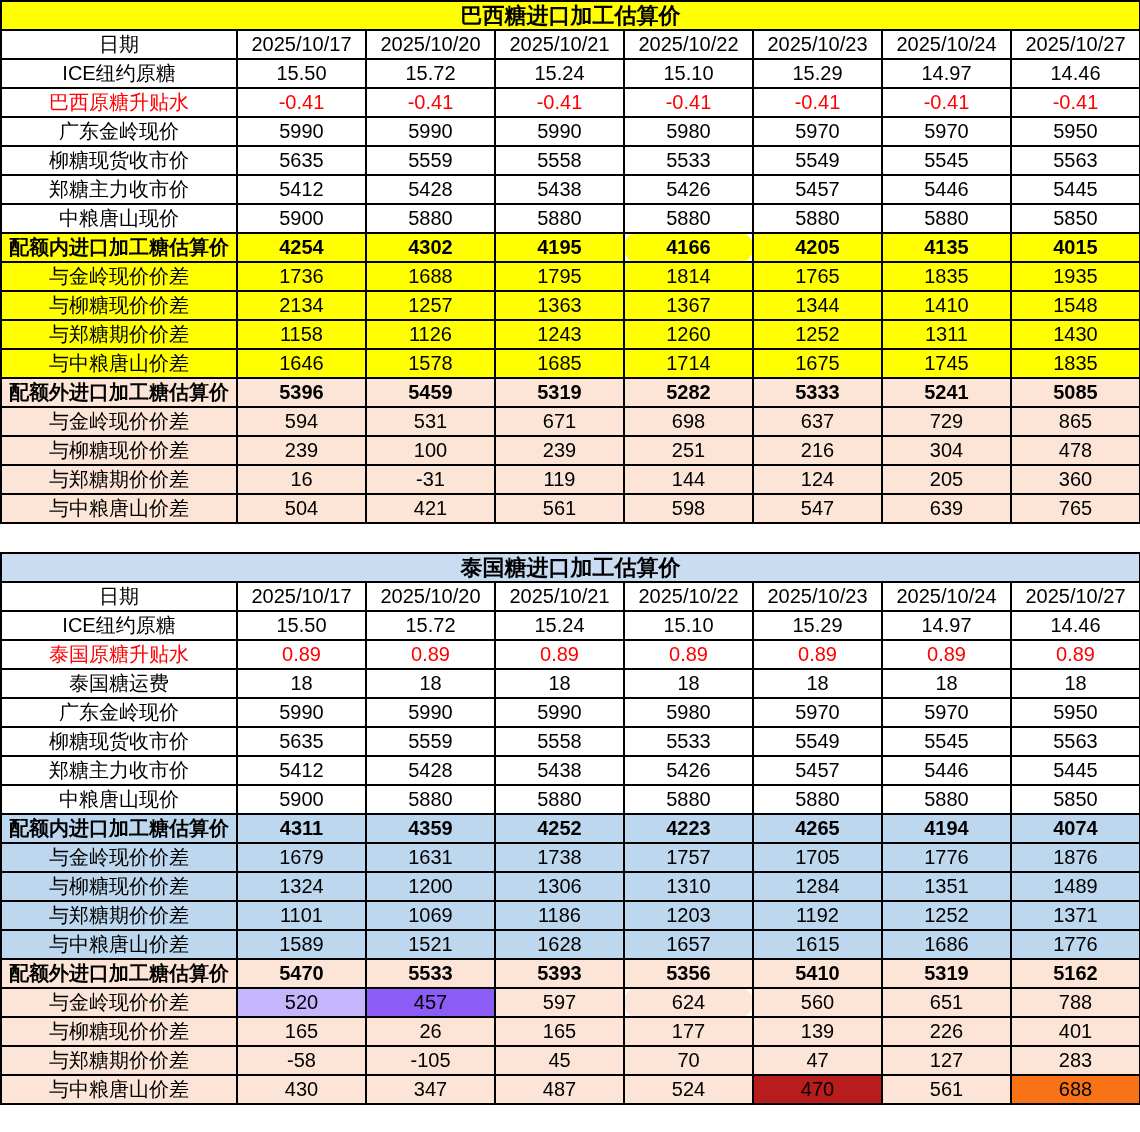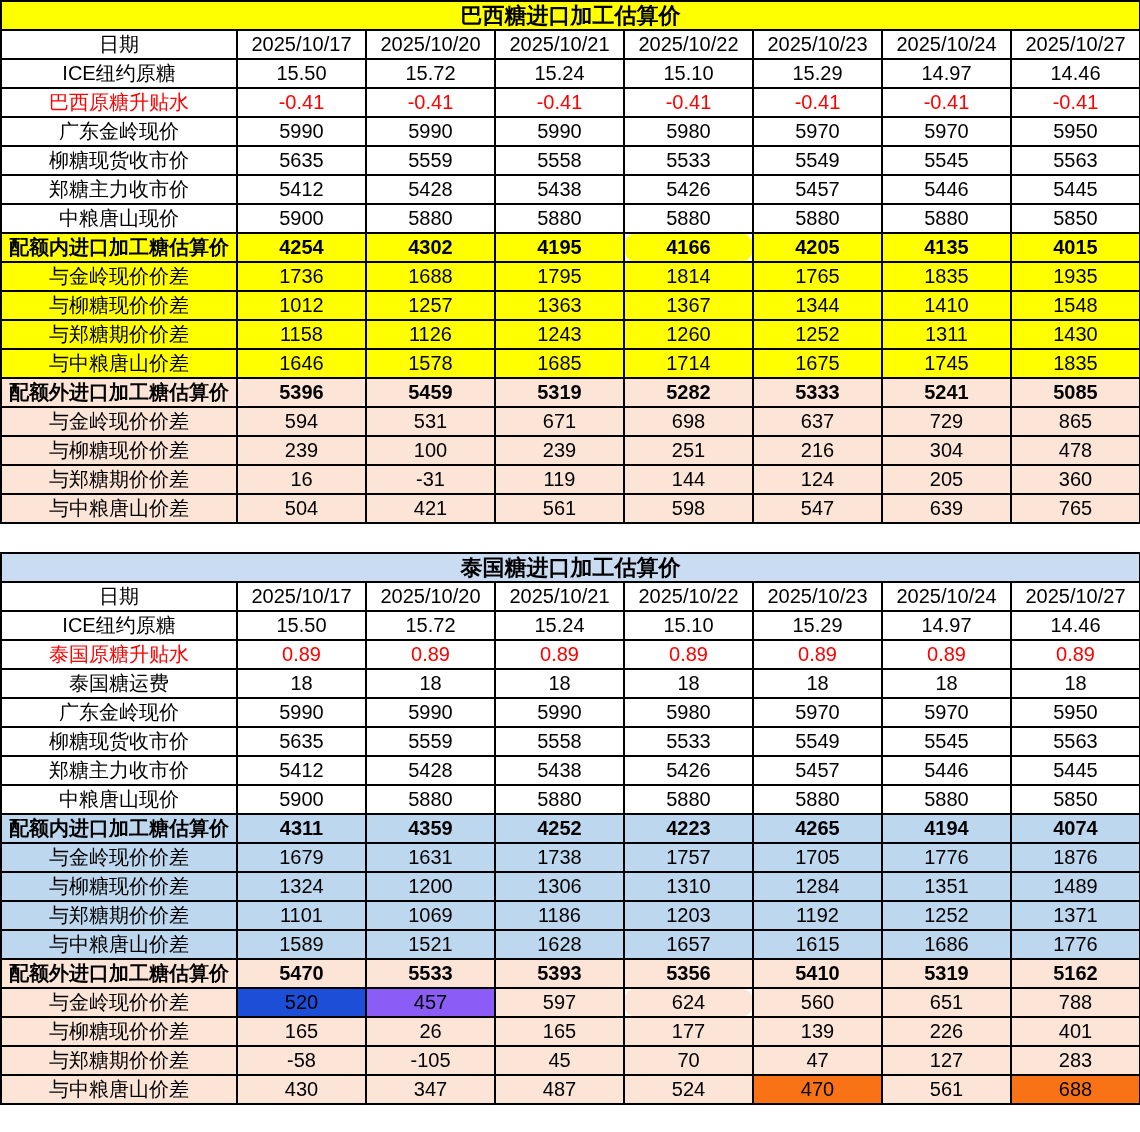--- a/index.html
+++ b/index.html
@@ -150,21 +150,21 @@
           <td style="background: rgb(255, 255, 0);">1736</td>
           <td style="background: rgb(255, 255, 0);">1688</td>
           <td style="background: rgb(255, 255, 0);">1795</td>
           <td style="background: rgb(255, 255, 0);">1814</td>
           <td style="background: rgb(255, 255, 0);">1765</td>
           <td style="background: rgb(255, 255, 0);">1835</td>
           <td style="background: rgb(255, 255, 0);">1935</td>
         </tr>
         <tr>
           <td style="background: rgb(255, 255, 0);">与柳糖现价价差</td>
-          <td style="background: rgb(255, 255, 0);">1012</td>
+          <td style="background: rgb(255, 255, 0);">2134</td>
           <td style="background: rgb(255, 255, 0);">1257</td>
           <td style="background: rgb(255, 255, 0);">1363</td>
           <td style="background: rgb(255, 255, 0);">1367</td>
           <td style="background: rgb(255, 255, 0);">1344</td>
           <td style="background: rgb(255, 255, 0);">1410</td>
           <td style="background: rgb(255, 255, 0);">1548</td>
         </tr>
         <tr>
           <td style="background: rgb(255, 255, 0);">与郑糖期价价差</td>
           <td style="background: rgb(255, 255, 0);">1158</td>
@@ -180,21 +180,21 @@
           <td style="background: rgb(255, 255, 0);">1646</td>
           <td style="background: rgb(255, 255, 0);">1578</td>
           <td style="background: rgb(255, 255, 0);">1685</td>
           <td style="background: rgb(255, 255, 0);">1714</td>
           <td style="background: rgb(255, 255, 0);">1675</td>
           <td style="background: rgb(255, 255, 0);">1745</td>
           <td style="background: rgb(255, 255, 0);">1835</td>
         </tr>
         <tr>
           <td style="background: rgb(252, 228, 214); font-weight: bold;">配额外进口加工糖估算价</td>
-          <td style="background: rgb(252, 228, 214); font-weight: bold; border-radius: 9px;">5396</td>
+          <td style="background: rgb(252, 228, 214); font-weight: bold;">5396</td>
           <td style="background: rgb(252, 228, 214); font-weight: bold;">5459</td>
           <td style="background: rgb(252, 228, 214); font-weight: bold;">5319</td>
           <td style="background: rgb(252, 228, 214); font-weight: bold;">5282</td>
           <td style="background: rgb(252, 228, 214); font-weight: bold;">5333</td>
           <td style="background: rgb(252, 228, 214); font-weight: bold;">5241</td>
           <td style="background: rgb(252, 228, 214); font-weight: bold;">5085</td>
         </tr>
         <tr>
           <td style="background: rgb(252, 228, 214);">与金岭现价价差</td>
           <td style="background: rgb(252, 228, 214);">594</td>
@@ -392,21 +392,21 @@
           <td style="background: rgb(252, 228, 214); font-weight: bold;">5470</td>
           <td style="background: rgb(252, 228, 214); font-weight: bold;">5533</td>
           <td style="background: rgb(252, 228, 214); font-weight: bold;">5393</td>
           <td style="background: rgb(252, 228, 214); font-weight: bold;">5356</td>
           <td style="background: rgb(252, 228, 214); font-weight: bold;">5410</td>
           <td style="background: rgb(252, 228, 214); font-weight: bold;">5319</td>
           <td style="background: rgb(252, 228, 214); font-weight: bold;">5162</td>
         </tr>
         <tr>
           <td style="background: rgb(252, 228, 214);">与金岭现价价差</td>
-          <td style="background: #1d4ed8;">520</td>
+          <td style="background: #c4b5fd;">520</td>
           <td style="background: #8b5cf6;">457</td>
           <td style="background: rgb(252, 228, 214);">597</td>
           <td style="background: rgb(252, 228, 214); border-radius: 13px;">624</td>
           <td style="background: rgb(252, 228, 214);">560</td>
           <td style="background: rgb(252, 228, 214);">651</td>
           <td style="background: rgb(252, 228, 214);">788</td>
         </tr>
         <tr>
           <td style="background: rgb(252, 228, 214);">与柳糖现价价差</td>
           <td style="background: rgb(252, 228, 214);">165</td>
@@ -426,20 +426,20 @@
           <td style="background: rgb(252, 228, 214);">47</td>
           <td style="background: rgb(252, 228, 214);">127</td>
           <td style="background: rgb(252, 228, 214);">283</td>
         </tr>
         <tr>
           <td style="background: rgb(252, 228, 214);">与中粮唐山价差</td>
           <td style="background: rgb(252, 228, 214);">430</td>
           <td style="background: rgb(252, 228, 214);">347</td>
           <td style="background: rgb(252, 228, 214);">487</td>
           <td style="background: rgb(252, 228, 214);">524</td>
-          <td style="background: #f97316;">470</td>
+          <td style="background: #b91c1c;">470</td>
           <td style="background: rgb(252, 228, 214);">561</td>
           <td style="background: #f97316;">688</td>
         </tr>
       </tbody>
   </table>
 
 </div>
 
 </body></html>

